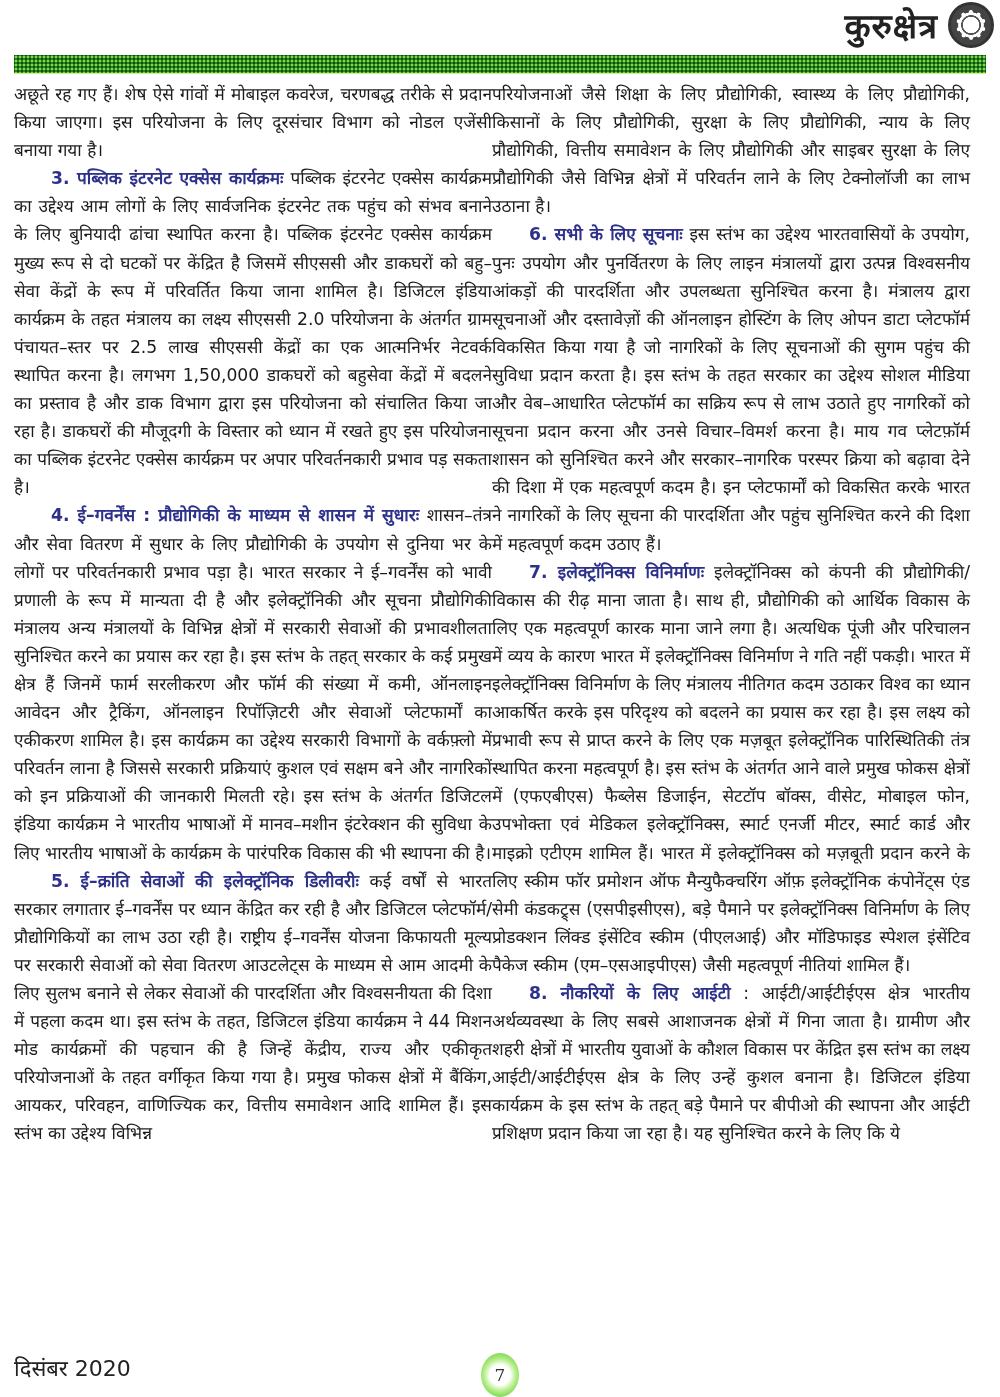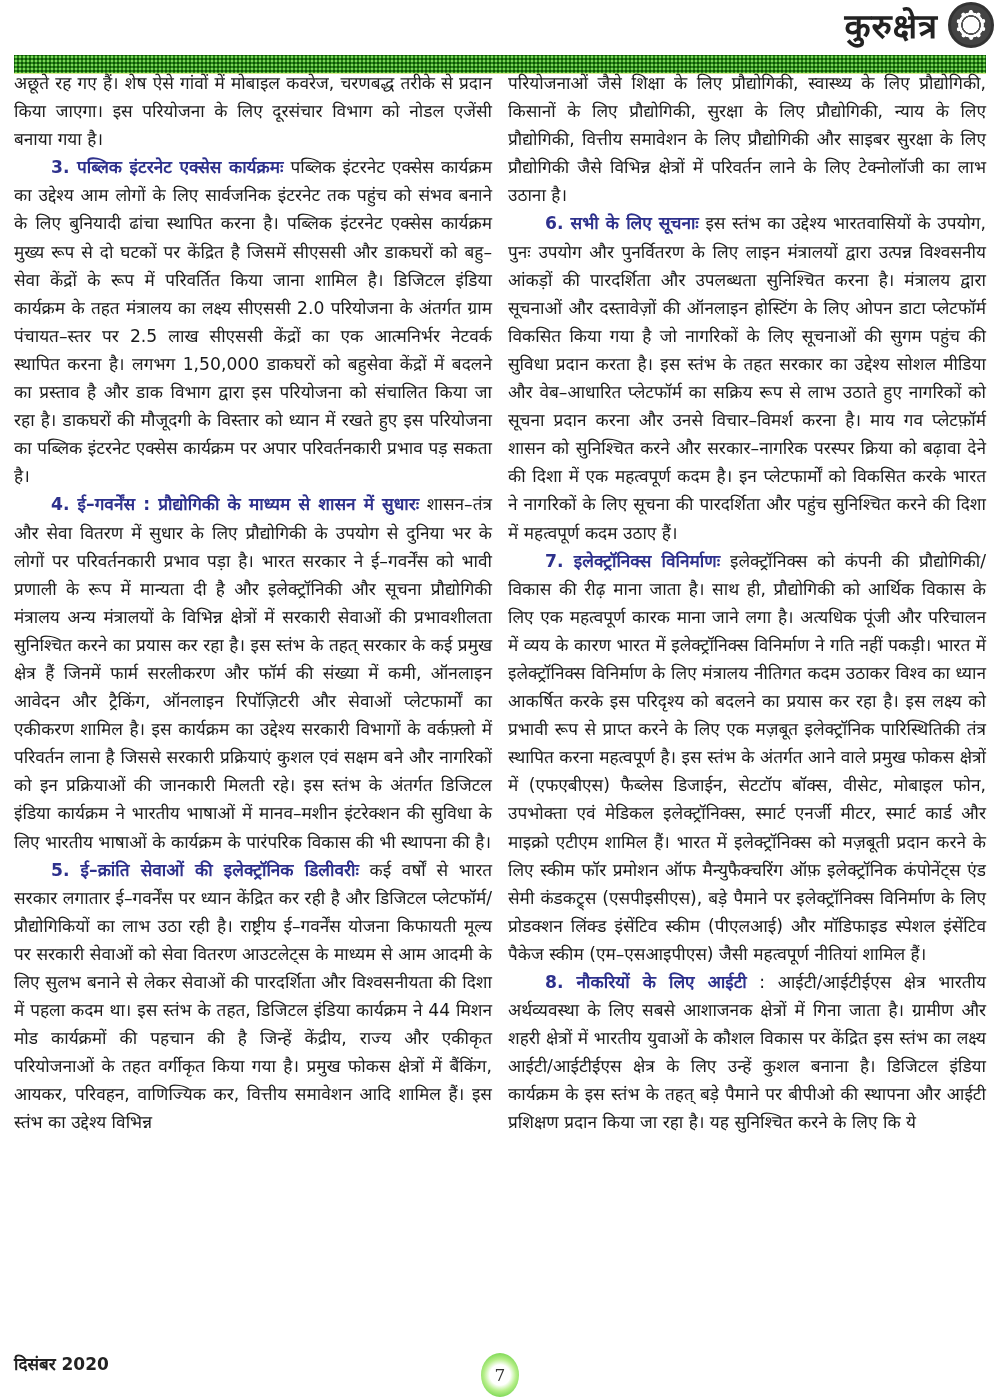--- a/index.html
+++ b/index.html
@@ -12,28 +12,28 @@
             border: 3px solid #333; box-sizing: border-box;
             background: radial-gradient(circle, #ffffff 0 28%, #555 30% 34%, #fff 36% 44%, #444 46% 100%); }
   .emblem::after { content: ""; position: absolute; inset: 5px; border-radius: 50%;
             border: 4px dotted #fff; }
   .band { position: absolute; left: 14px; top: 55px; width: 972px; height: 18px;
           background-color: #2a8a1a;
           background-image: radial-gradient(#7ed35a 1px, transparent 1.4px),
                             radial-gradient(#0f4d08 1px, transparent 1.4px);
           background-size: 4px 4px; background-position: 0 0, 2px 2px;
           box-shadow: 0 1px 0 #d9e98a; }
-  .columns { position: absolute; left: 14px; top: 69px; width: 972px; height: 1250px;
-             display: flex; justify-content: space-between; }
+  .columns { position: absolute; left: 14px; top: 80px; width: 972px; height: 1250px;
+             display: flex; }
   .col { width: 478px; }
   .para { margin: 0; font-size: 17.2px; line-height: 28.1px; text-align: justify;
           text-align-last: left; }
   .para.indent { text-indent: 37px; }
   .heading { color: #2e318c; font-weight: bold; }
-  .footer-date { position: absolute; left: 14px; top: 1352px; font-size: 17px; font-weight: bold; color: #222; }
+  .footer-date { position: absolute; left: 14px; top: 1352px; font-size: 22px; font-weight: normal; color: #222; }
   .page-num { position: absolute; left: 481px; top: 1353px; width: 38px; height: 44px; border-radius: 50%;
               background: radial-gradient(circle, #ffffff 0 35%, #b7ef8a 55%, #3fbf1a 100%);
               display: flex; align-items: center; justify-content: center;
               font-family: "DejaVu Serif", serif; font-size: 17px; color: #333; }
 </style>
 </head>
 <body>
 
 <div class="masthead">
   <div class="logo-text">कुरुक्षेत्र</div>

